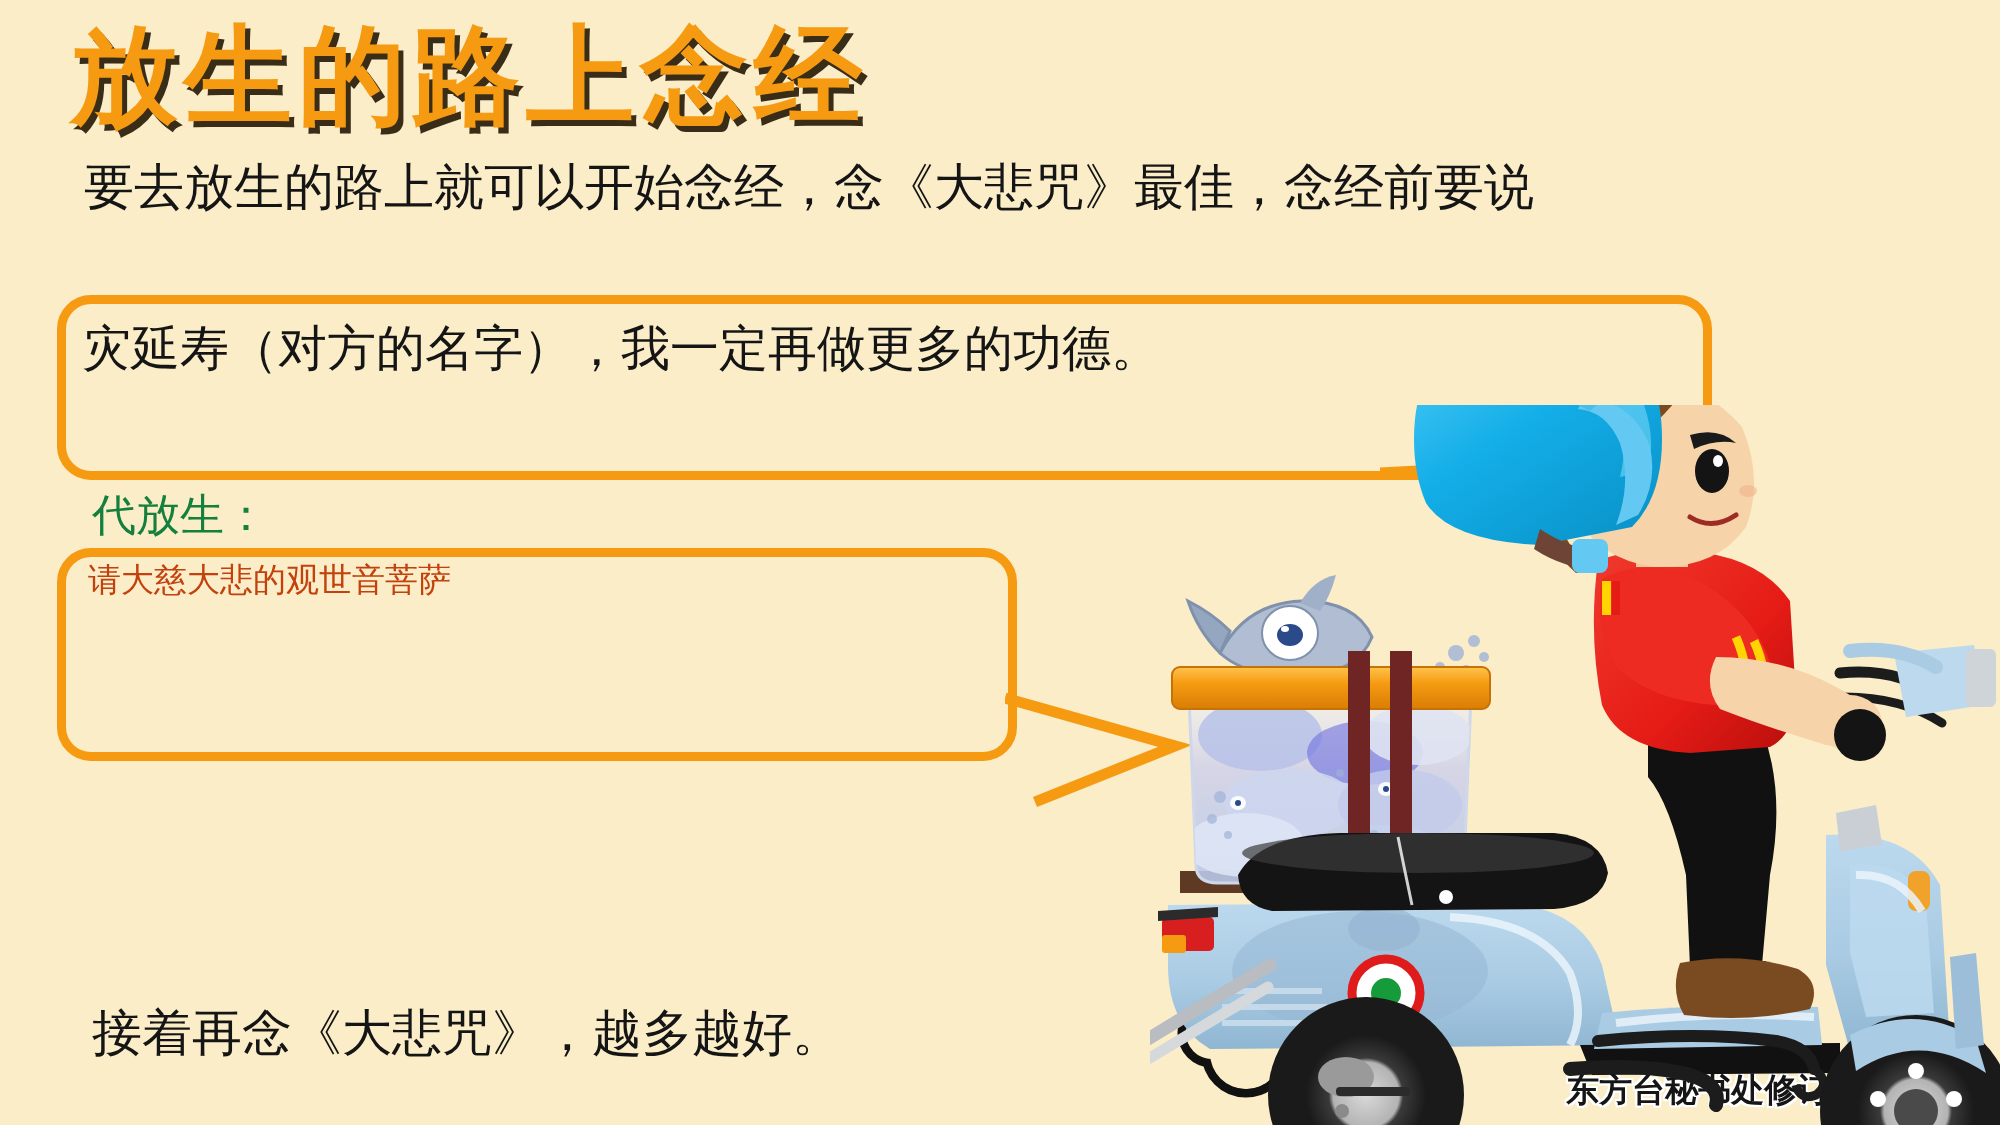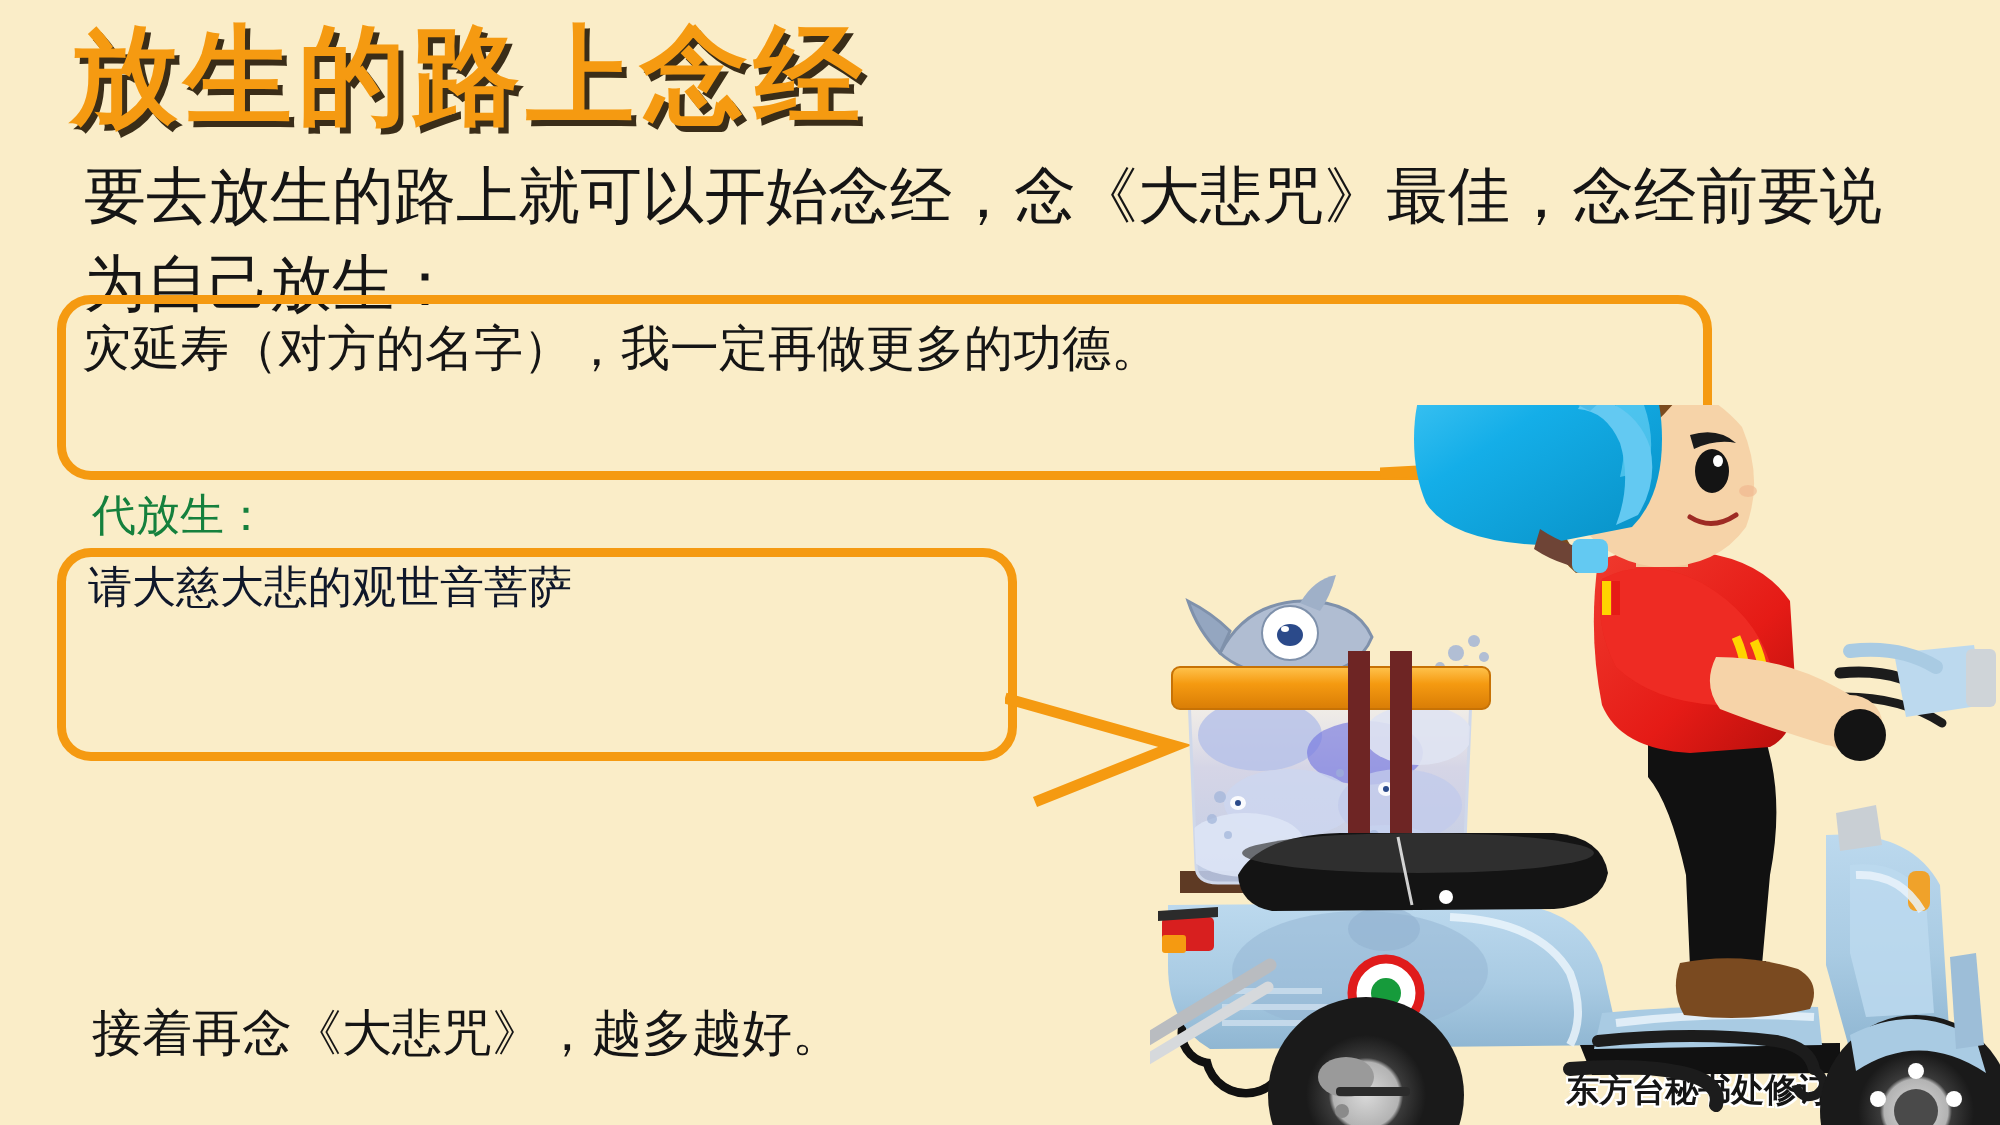--- a/index.html
+++ b/index.html
@@ -20,21 +20,21 @@
     text-shadow:5px 6px 0 #3a2d18;
     white-space:nowrap;
     font-family:"DejaVu Sans","Liberation Sans",sans-serif;
     text-align:center;
   }
 
   
   #intro {
     position:absolute; left:84px; top:152px;
     width:1330px;
-    font-size:62px; line-height:1.42; color:#151515;
+    font-size:50px; line-height:1.42; color:#151515;
     font-family:"DejaVu Sans","Liberation Sans",sans-serif;
   }
   #intro div { white-space:nowrap; }
 
   
   #bubble1 {
     position:absolute; left:57px; top:295px;
     width:1655px; height:185px;
     border:9px solid #f59a11;
     border-radius:34px;
@@ -63,21 +63,21 @@
   #bubble2 {
     position:absolute; left:57px; top:548px;
     width:960px; height:213px;
     border:9px solid #f59a11;
     border-radius:34px;
     background:transparent;
   }
   #bubble2-text {
     position:absolute; left:88px; top:558px;
     width:900px;
-    font-size:44px; line-height:1.32; color:#0f172a;
+    font-size:33px; line-height:1.32; color:#c2410c;
     font-family:"DejaVu Sans","Liberation Sans",sans-serif;
   }
   #bubble2-text div { white-space:nowrap; }
   #bubble2-tail { position:absolute; left:1005px; top:690px; width:260px; height:140px; }
 
   
   #closing {
     position:absolute; left:92px; top:1000px;
     font-size:50px; color:#151515;
     font-family:"DejaVu Sans","Liberation Sans",sans-serif;
@@ -102,21 +102,20 @@
   }
   #illustration svg { display:block; }
 </style>
 </head>
 <body>
 
 <div id="title">放生的路上念经</div>
 
 <div id="intro">
   <div>要去放生的路上就可以开始念经，念《大悲咒》最佳，念经前要说</div>
-  <div>为自己放生：</div>
 </div>
 
 <div id="bubble1"></div>
 <div id="bubble1-text">
   <div>灾延寿（对方的名字），我一定再做更多的功德。</div>
 </div>
 <svg id="bubble1-tail" viewBox="0 0 320 120">
   <path d="M0,18 L228,6 L206,48 L300,96" fill="none" stroke="#f59a11" stroke-width="11" stroke-linejoin="miter"></path>
 </svg>
 

